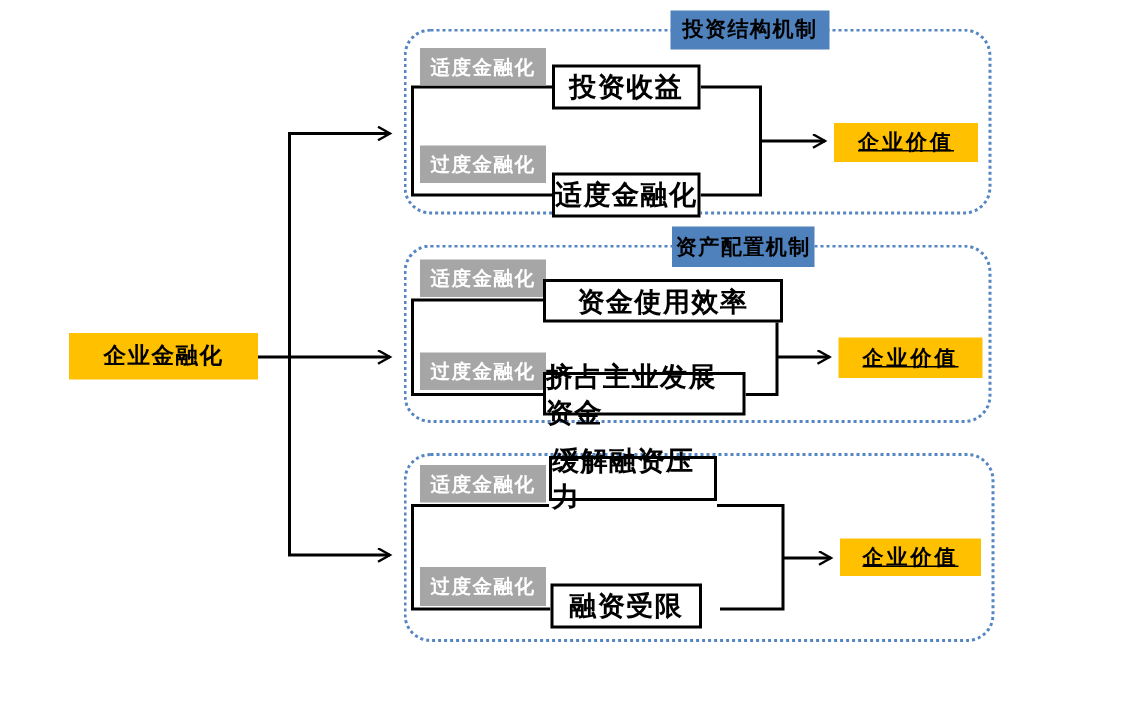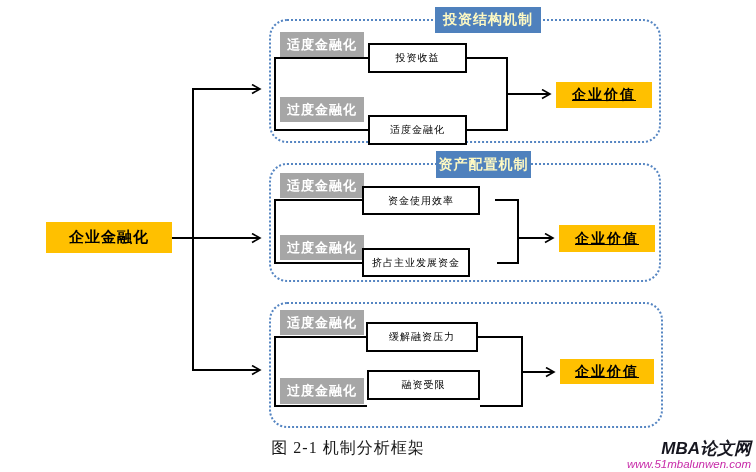--- a/index.html
+++ b/index.html
@@ -5,47 +5,47 @@
   html,body{margin:0;padding:0;background:#fff;}
   .canvas{
     position:relative;width:756px;height:472px;background:#ffffff;
     font-family:"Liberation Serif","DejaVu Serif",serif;overflow:hidden;
   }
   svg.connectors{position:absolute;left:0;top:0;z-index:1;}
   .abs{position:absolute;display:flex;align-items:center;justify-content:center;box-sizing:border-box;}
   
   .src-box{background:var(--accent_orange);color:#000;font-weight:bold;font-size:15px;letter-spacing:1px;z-index:3;}
   .group-rect{border:2px dotted var(--dash_border);border-radius:18px;background:transparent;z-index:0;}
-  .hdr-box{background:var(--accent_blue);color:#fef9c3;font-weight:bold;font-size:14px;letter-spacing:1px;z-index:4;}
+  .hdr-box{background:var(--accent_blue);color:#000000;font-weight:bold;font-size:14px;letter-spacing:1px;z-index:4;margin-left:12px;}
   .gray-box{background:var(--box_gray);color:#ffffff;font-weight:bold;font-size:13px;letter-spacing:1px;z-index:2;text-align:center;}
-  .white-box{background:#ffffff;border:2px solid #000;color:#000;font-weight:normal;font-size:10px;letter-spacing:1px;z-index:3;}
+  .white-box{background:#ffffff;border:2px solid #000;color:#000;font-weight:bold;font-size:18px;letter-spacing:1px;z-index:3;}
   .outcome-box{background:var(--accent_orange);color:#000;font-weight:bold;font-size:14px;letter-spacing:2px;z-index:3;text-decoration:underline;}
   
   .g1-rect{left:269px;top:19px;width:392px;height:124px;}
   .g1-hdr{left:435px;top:7px;width:106px;height:26px;}
   .g1-mod{left:280px;top:32px;width:84px;height:25px;}
   .g1-exc{left:280px;top:97px;width:84px;height:25px;}
   .g1-modeff{left:368px;top:43px;width:99px;height:30px;}
   .g1-exceff{left:368px;top:115px;width:99px;height:30px;}
   .g1-out{left:556px;top:82px;width:96px;height:26px;}
   
   .g2-rect{left:269px;top:163px;width:392px;height:119px;}
   .g2-hdr{left:436px;top:151px;width:95px;height:27px;}
   .g2-mod{left:280px;top:173px;width:84px;height:25px;}
   .g2-exc{left:280px;top:235px;width:84px;height:25px;}
-  .g2-modeff{left:362px;top:186px;width:118px;height:29px;}
-  .g2-exceff{left:362px;top:248px;width:108px;height:29px;}
+  .g2-modeff{left:362px;top:186px;width:160px;height:29px;}
+  .g2-exceff{left:362px;top:248px;width:135px;height:29px;}
   .g2-out{left:559px;top:225px;width:96px;height:27px;}
   
   .g3-rect{left:269px;top:302px;width:394px;height:126px;}
   .g3-hdr{left:436px;top:288px;width:105px;height:26px;}
   .g3-mod{left:280px;top:310px;width:84px;height:25px;}
   .g3-exc{left:280px;top:378px;width:84px;height:26px;}
-  .g3-modeff{left:366px;top:322px;width:112px;height:30px;}
-  .g3-exceff{left:367px;top:370px;width:113px;height:30px;}
+  .g3-modeff{left:366px;top:304px;width:112px;height:30px;}
+  .g3-exceff{left:367px;top:389px;width:101px;height:30px;}
   .g3-out{left:560px;top:359px;width:94px;height:25px;}
   
   .src-pos{left:46px;top:222px;width:126px;height:31px;}
   
   .caption{
     position:absolute;left:248px;top:438px;width:200px;text-align:center;
     color:#1a1a1a;font-size:16px;letter-spacing:1px;z-index:3;
   }
   
   .watermark{position:absolute;right:5px;top:440px;text-align:right;z-index:3;
@@ -101,20 +101,15 @@
   <div class="abs white-box g2-exceff">挤占主业发展资金</div>
   <div class="abs outcome-box g2-out">企业价值</div>
 
   <div class="abs group-rect g3-rect"></div>
   <div class="abs gray-box g3-mod">适度金融化</div>
   <div class="abs gray-box g3-exc">过度金融化</div>
   <div class="abs white-box g3-modeff">缓解融资压力</div>
   <div class="abs white-box g3-exceff">融资受限</div>
   <div class="abs outcome-box g3-out">企业价值</div>
 
-  <div class="caption">图 2-1 机制分析框架</div>
 
-  <div class="watermark">
-    <div class="brand">MBA论文网</div>
-    <div class="brand-url">www.51mbalunwen.com</div>
-  </div>
 
 </div>
 
 </body></html>

